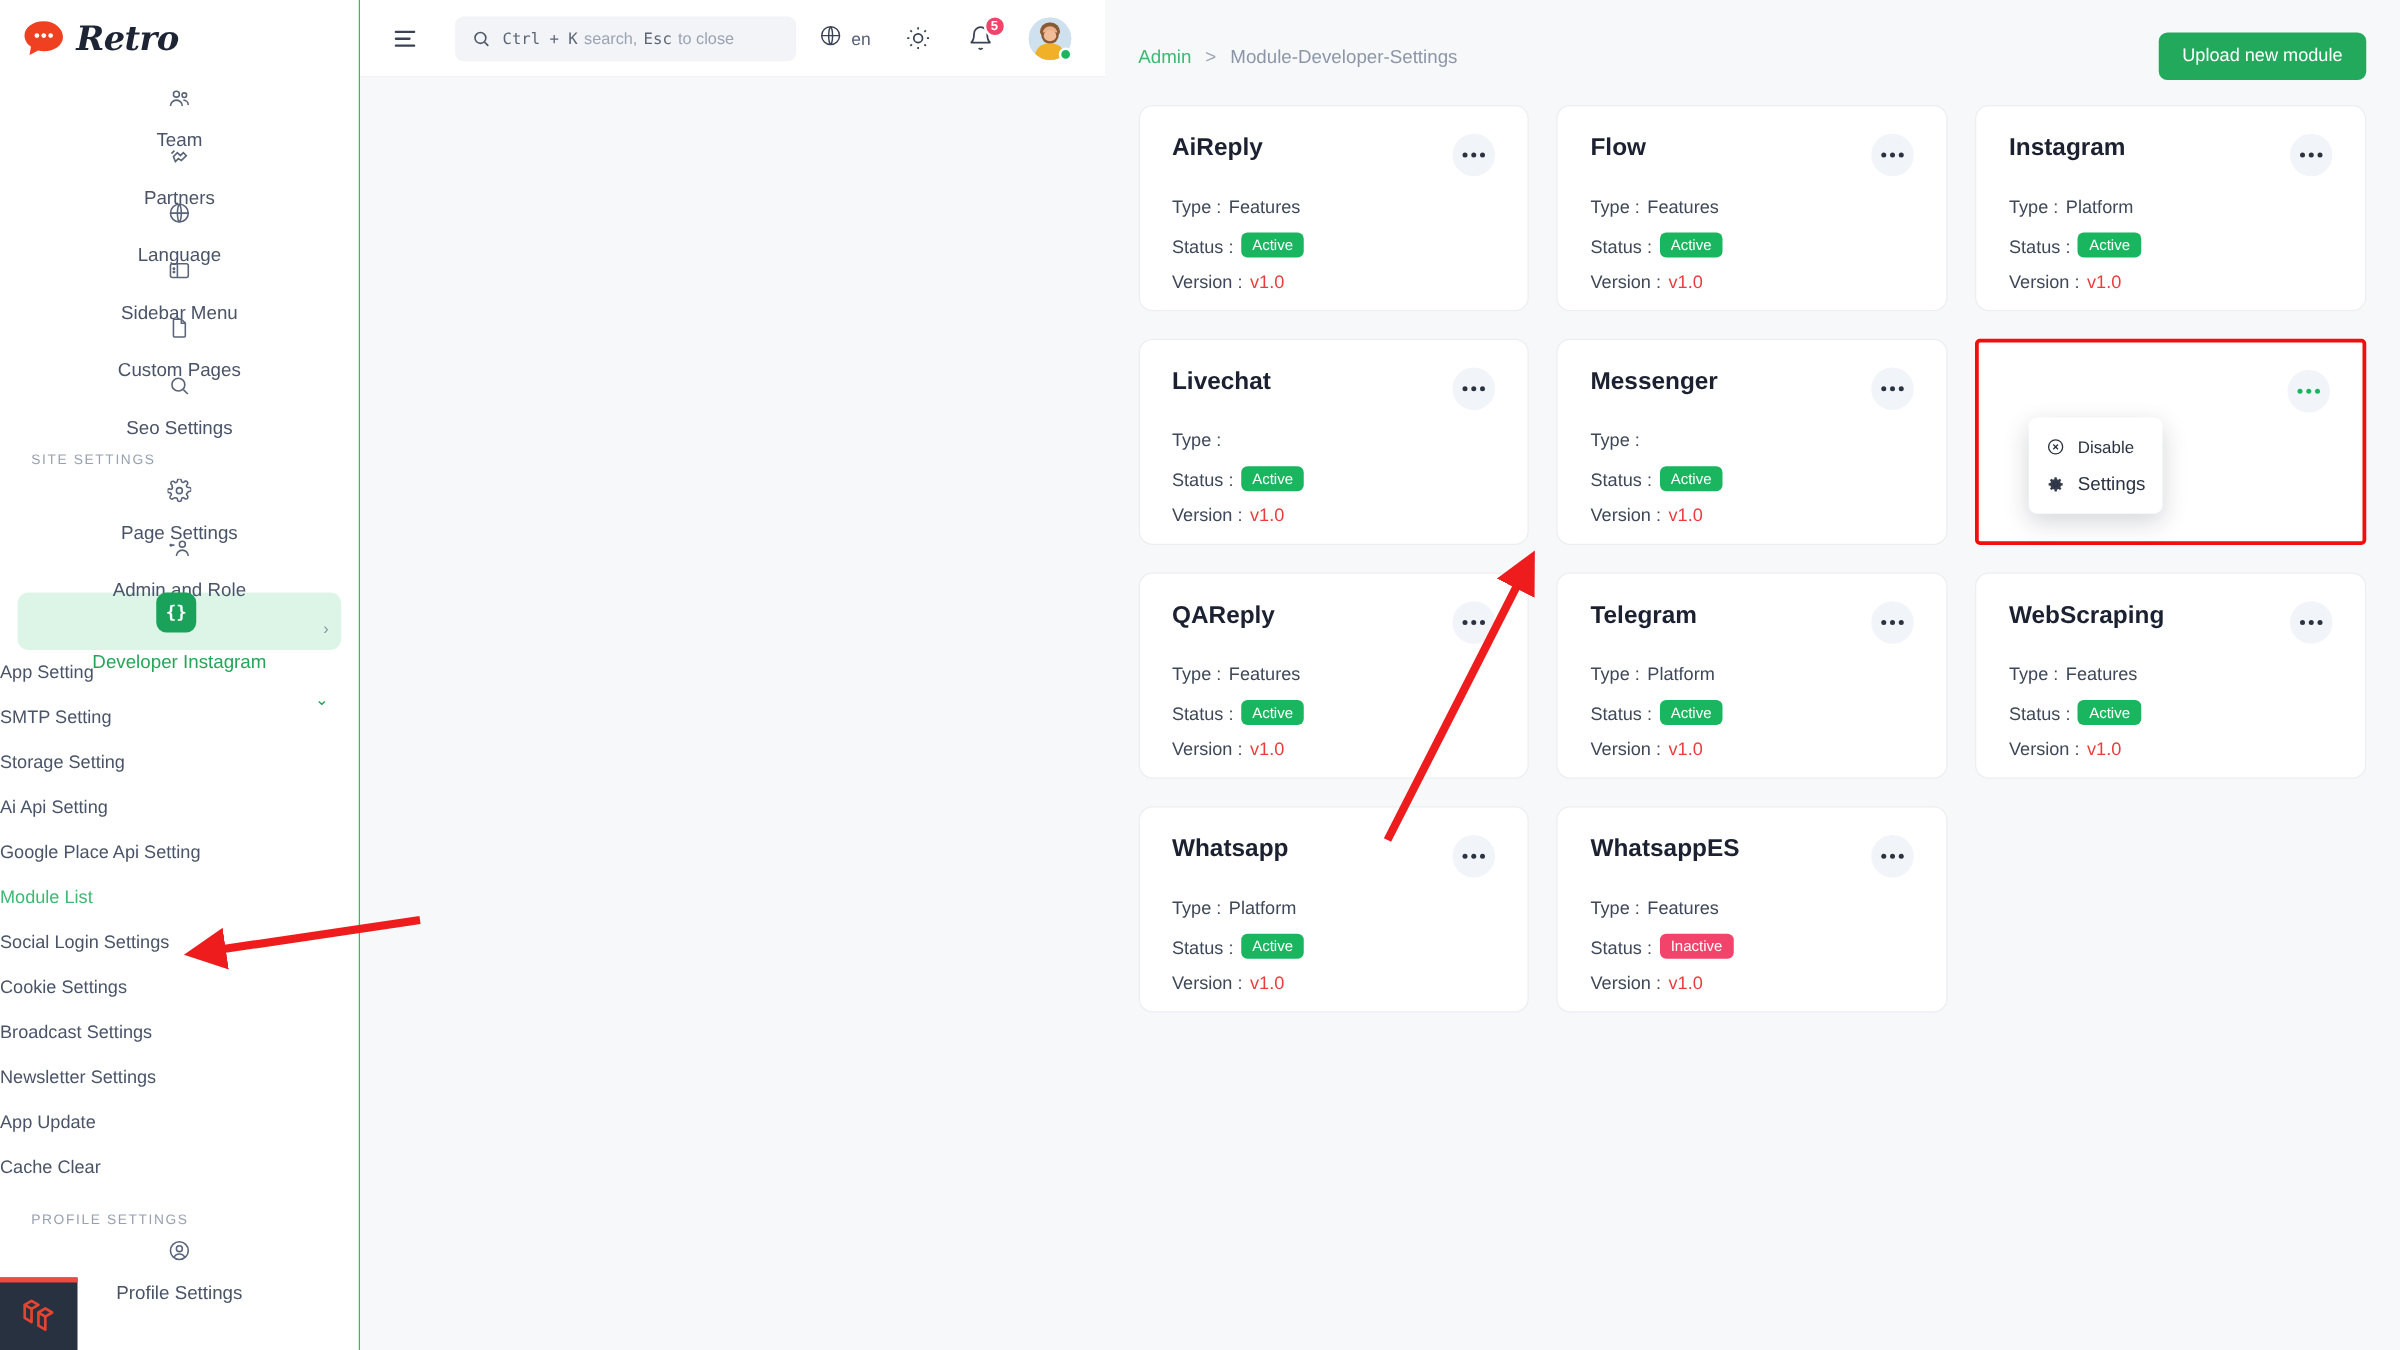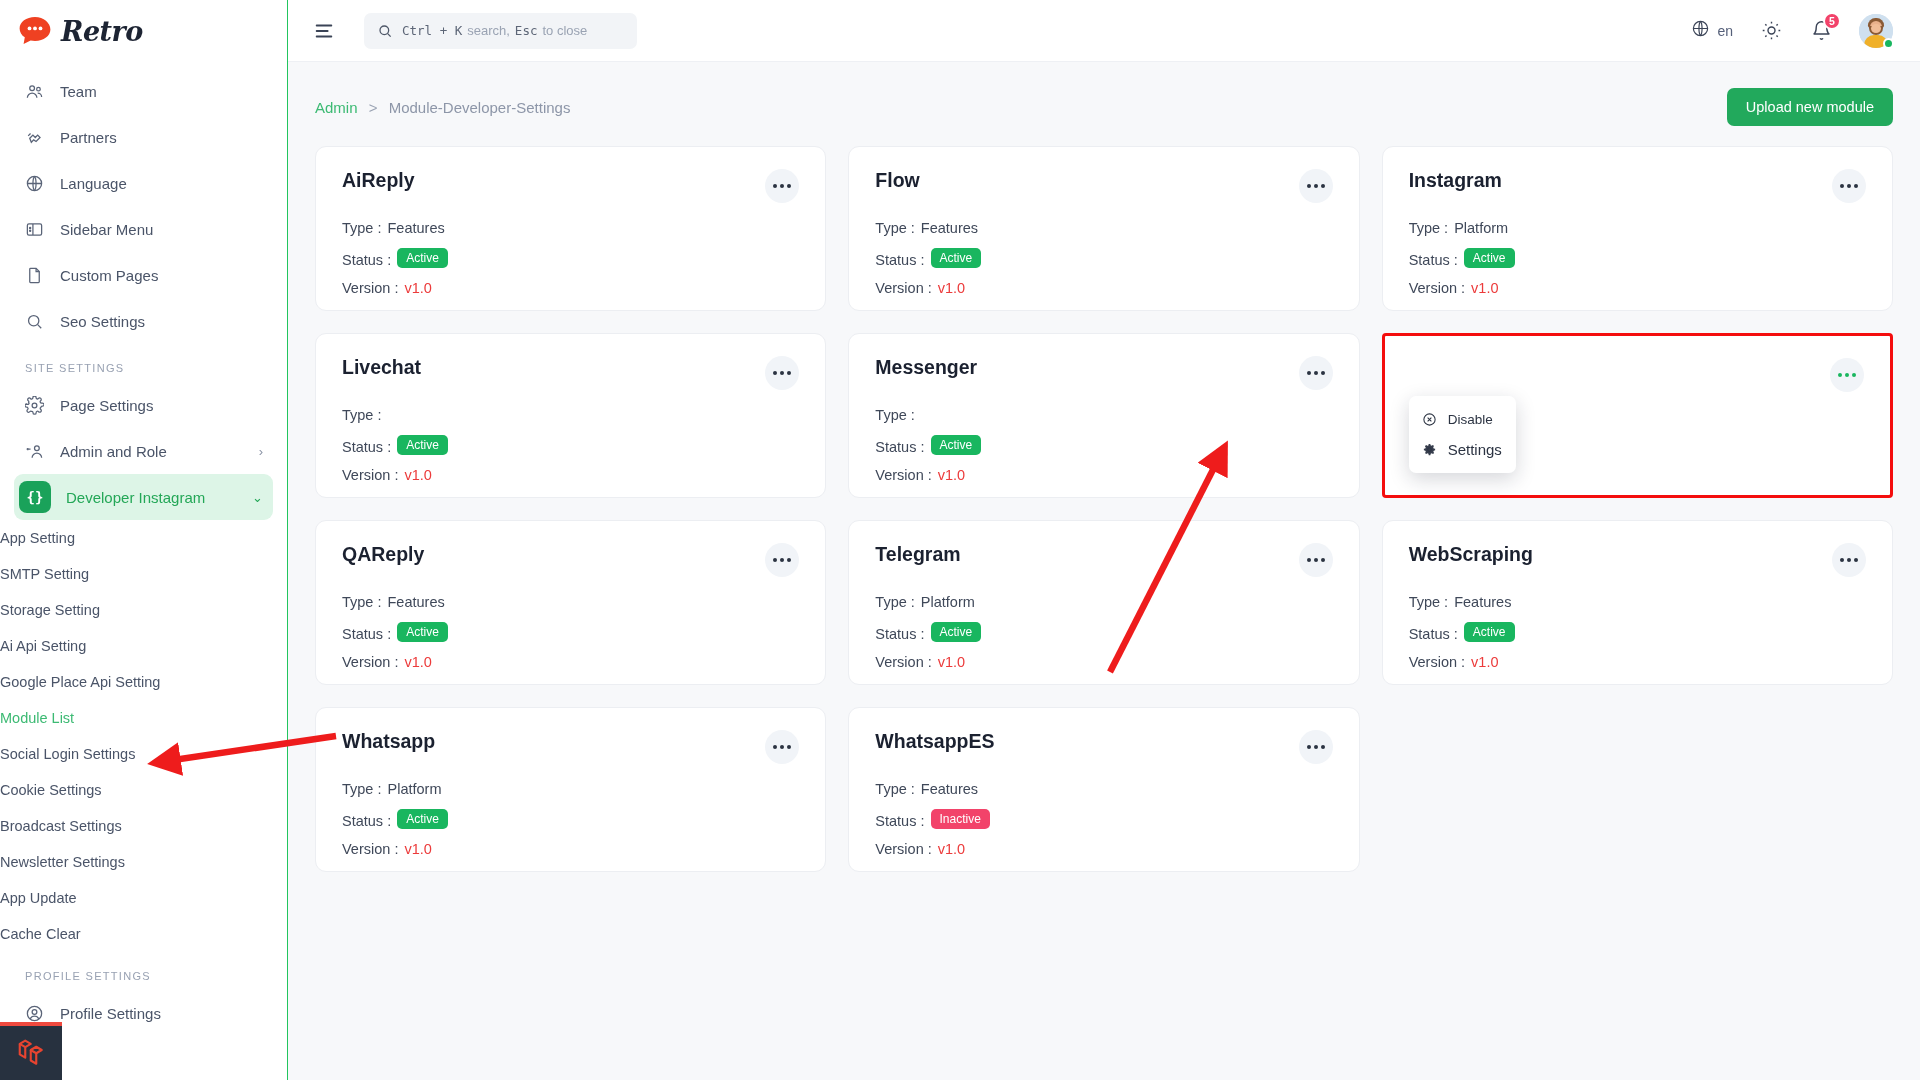--- a/index.html
+++ b/index.html
@@ -28,21 +28,21 @@
     font-size: 27px; font-weight: bold; font-style: italic;
     color: #1d2433; letter-spacing: -0.5px;
   }
   .nav {
     flex: 1 1 auto; overflow: hidden; padding: 6px 0 0 0;
   }
   .nav-item {
     display: flex; align-items: center; gap: 15px;
     height: 46px; margin: 0 14px; padding: 0 10px;
     border-radius: 9px; cursor: pointer;
-    color: #4a5468; font-size: 15px;
+    color: #4a5468; font-size: 15px; flex-direction: column;
   }
   .nav-icon {
     width: 21px; height: 21px; flex: 0 0 21px;
     display: flex; align-items: center; justify-content: center;
     color: #5a6478;
   }
   .nav-icon svg { width: 19px; height: 19px; stroke: currentColor; fill: none; stroke-width: 1.6; }
   .nav-label { white-space: nowrap; }
   .nav-caret { margin-left: auto; color: #8a93a5; font-size: 13px; line-height: 1; }
 
@@ -62,21 +62,21 @@
   }
   .nav-item.active-parent .nav-caret { color: #23a757; }
 
   .sub-item {
     display: flex; align-items: center; height: 36px;
     font-size: 14.5px; color: #4a5468; cursor: pointer;
   }
   .sub-item.selected { color: #3cba73; }
 
   
-  .main { flex: 1 1 auto; display: flex; flex-direction: column; min-width: 0; }
+  .main { flex: 1 1 auto; display: flex; flex-direction: row; min-width: 0; }
 
   .topbar {
     height: 62px; background: #ffffff; border-bottom: 1px solid #eef0f4;
     display: flex; align-items: center; padding: 0 27px 0 24px; gap: 18px;
   }
   .hamburger { width: 24px; height: 24px; color: #3a4356; cursor: pointer; display:flex; align-items:center; justify-content:center;}
   .hamburger svg { width: 22px; height: 22px; }
 
   .searchbox {
     width: 273px; height: 36px; background: #f2f4f7; border-radius: 7px;
@@ -153,21 +153,21 @@
     display: inline-flex; align-items: center; justify-content: center;
     border-radius: 5px; padding: 3px 9px; font-size: 12px; color: #fff;
   }
   .pill.active { background: #19b65f; }
   .pill.inactive { background: #f2436a; }
   .ver { color: #ec3b3b; }
 
   .card.highlight { border: 3px solid #f40d0d; border-radius: 4px; }
 
   .dropdown {
-    position: absolute; top: 60px; left: 24px;
+    position: absolute; top: 60px; left: 40px;
     width: 107px; background: #fff; border-radius: 7px;
     box-shadow: 0 6px 20px rgba(20,30,50,.18); padding: 8px 0; z-index: 40;
   }
   .dd-item {
     display: flex; align-items: center; gap: 10px;
     padding: 7px 13px; cursor: pointer; color: #2b3342;
   }
   .dd-item .dd-icon { width: 16px; height: 16px; display:flex;align-items:center;justify-content:center; color:#2b3342;}
   .dd-item .dd-icon svg { width: 15px; height: 15px; }
   .dd-label { font-size: 13.5px; }

